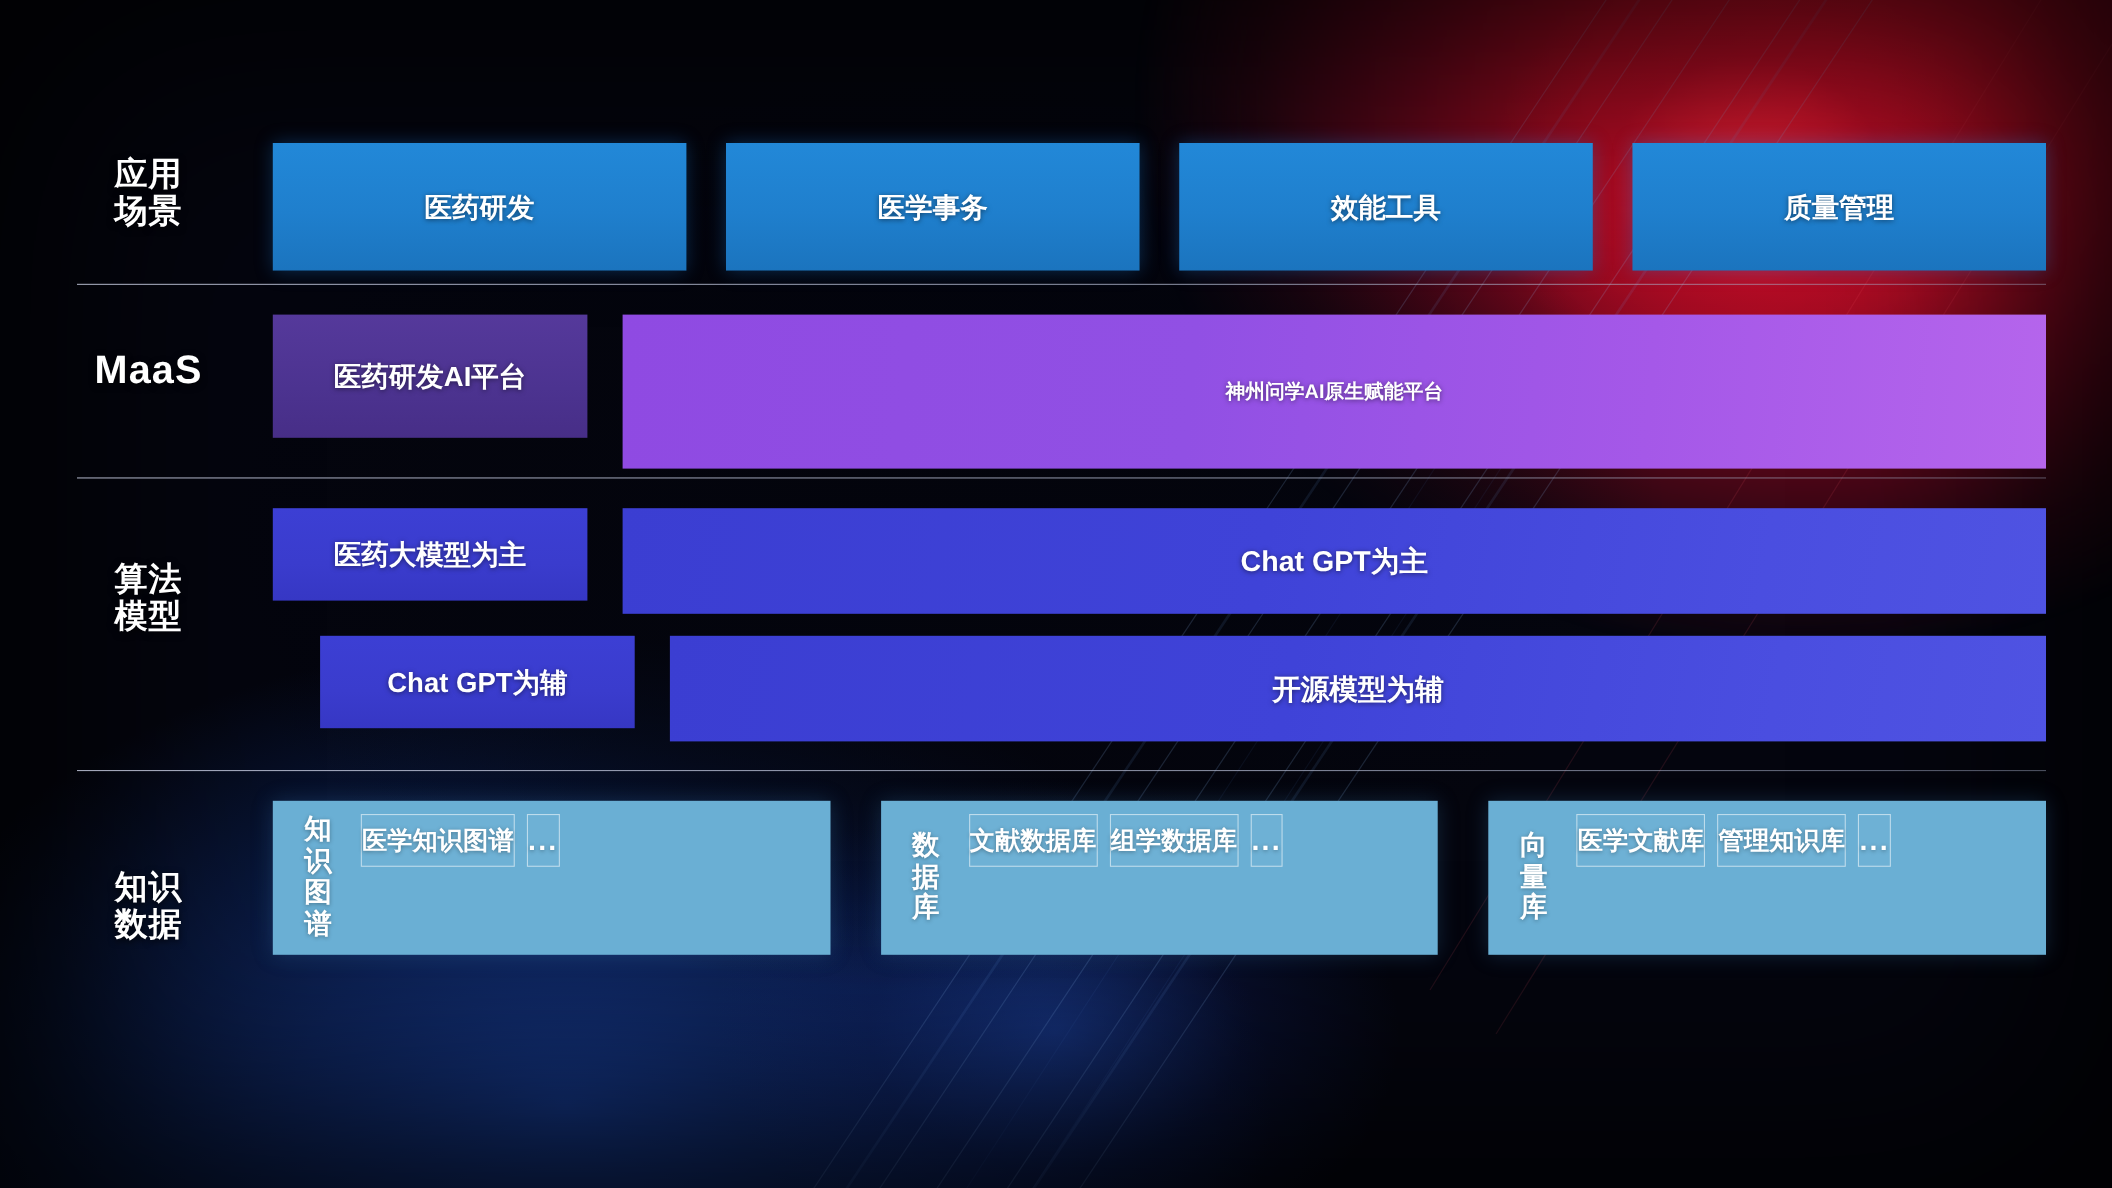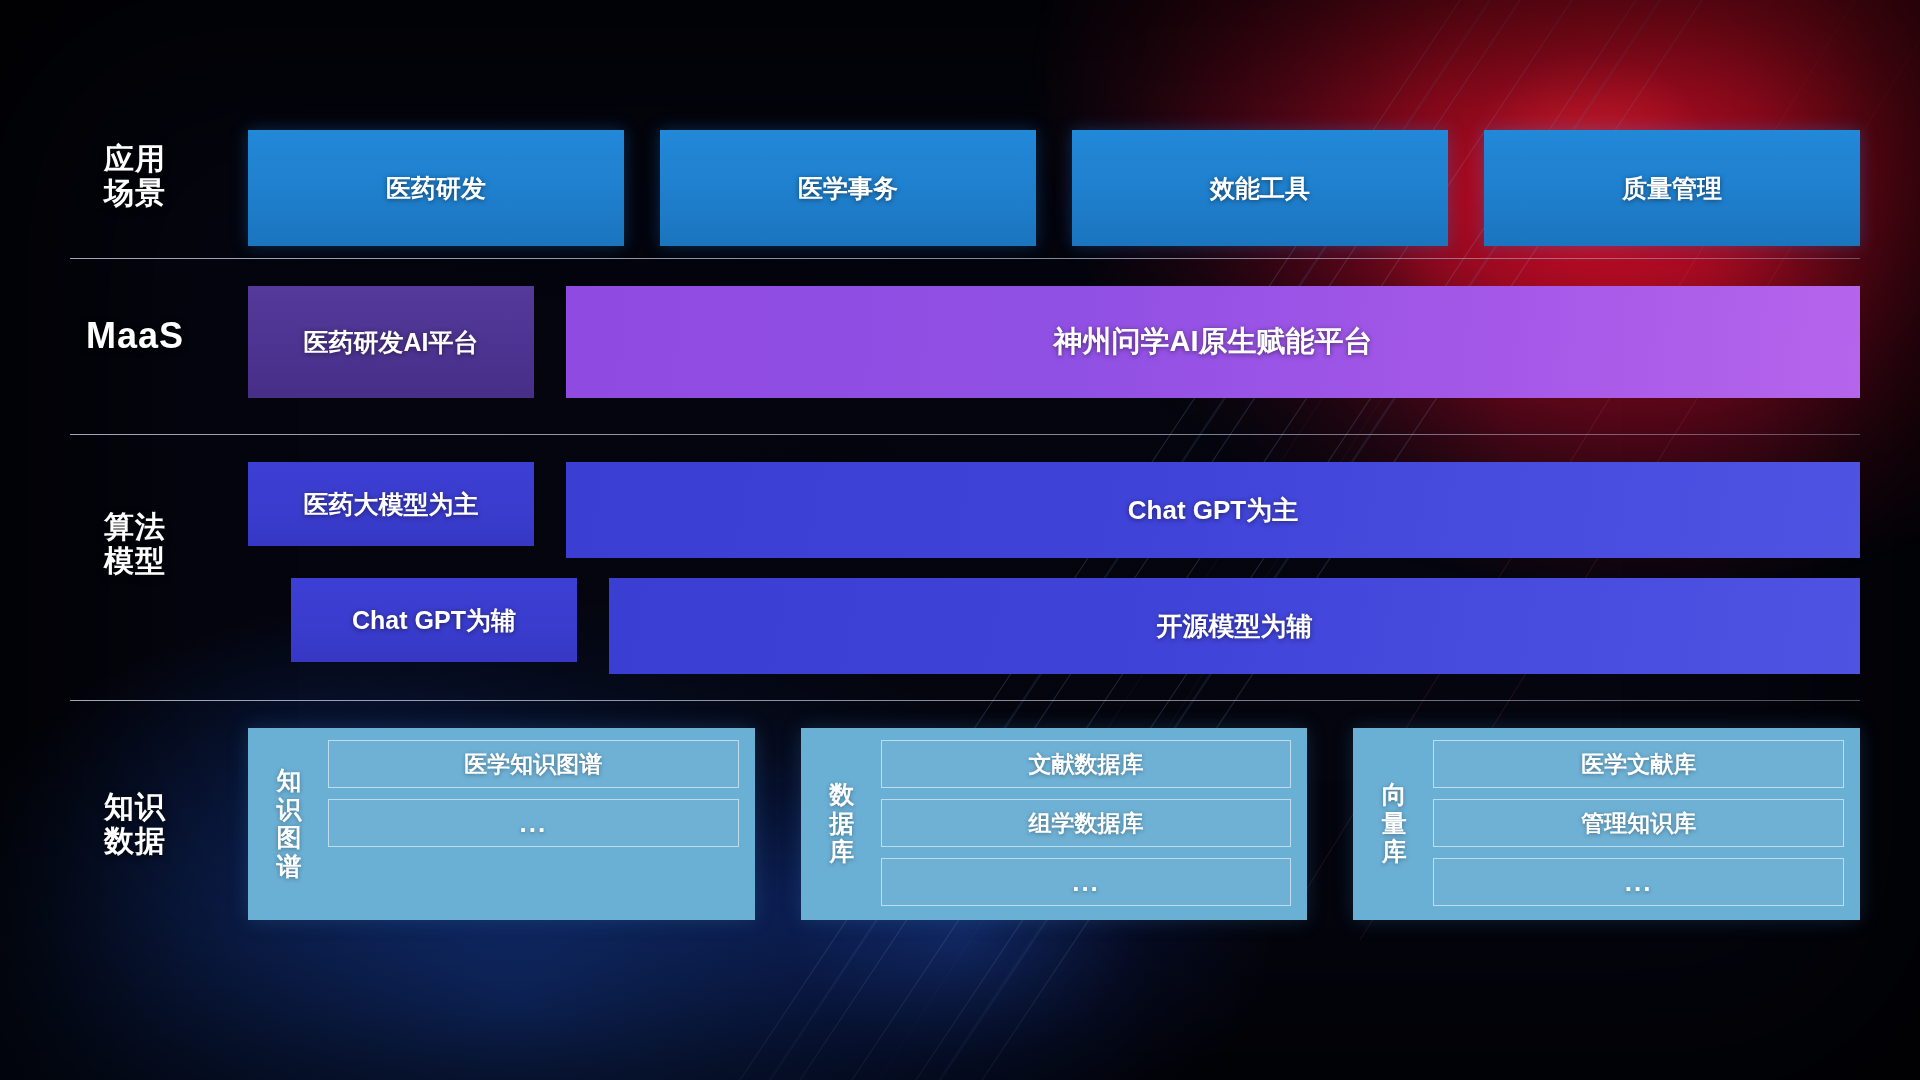--- a/index.html
+++ b/index.html
@@ -63,21 +63,21 @@
     background:linear-gradient(180deg,#2288d8 0%,#1f7fcd 55%,#1b74be 100%);
     box-shadow:0 0 16px rgba(30,120,210,.35);
   }
 
   
   .maas-left {
     width:286px; height:112px; font-size:25px;
     background:linear-gradient(180deg,#55399b 0%,#4c3390 60%,#472e87 100%);
   }
   .maas-right {
-    flex:1; height:112px; font-size:29px;
+    flex:1; height:140px; font-size:18px;
     background:linear-gradient(95deg,#8f4ae2 0%,#9150e4 40%,#a558e8 72%,#b565ec 100%);
   }
 
   
   .alg-left {
     width:286px; height:84px; font-size:25px;
     background:linear-gradient(180deg,#3c3fd4 0%,#3a3ccd 60%,#3637c4 100%);
   }
   .alg-right {
     flex:1; height:96px; font-size:26px;
@@ -88,21 +88,21 @@
   .kgroup {
     background:#6aafd4; padding:12px 16px 14px 16px;
     display:flex; align-items:stretch; gap:14px;
     box-shadow:0 0 18px rgba(60,130,190,.25);
   }
   .kgroup-title {
     width:50px; color:#fff; font-weight:bold; font-size:25px; line-height:1.14;
     display:flex; align-items:center; justify-content:center; text-align:center;
     text-shadow:0 1px 4px rgba(0,0,0,.35);
   }
-  .kitems { flex:1; display:flex; flex-direction:column; gap:11px; }
+  .kitems { flex:1; display:flex; flex-direction:row; gap:11px; }
   .kitem {
     height:48px; border:1px solid rgba(255,255,255,.55);
     display:flex; align-items:center; justify-content:center;
     color:#fff; font-size:23px; font-weight:bold;
     text-shadow:0 1px 4px rgba(0,0,0,.35);
     background:rgba(255,255,255,.03);
   }
   .kitem.dots { font-size:26px; letter-spacing:2px; }
 </style>
 </head>

